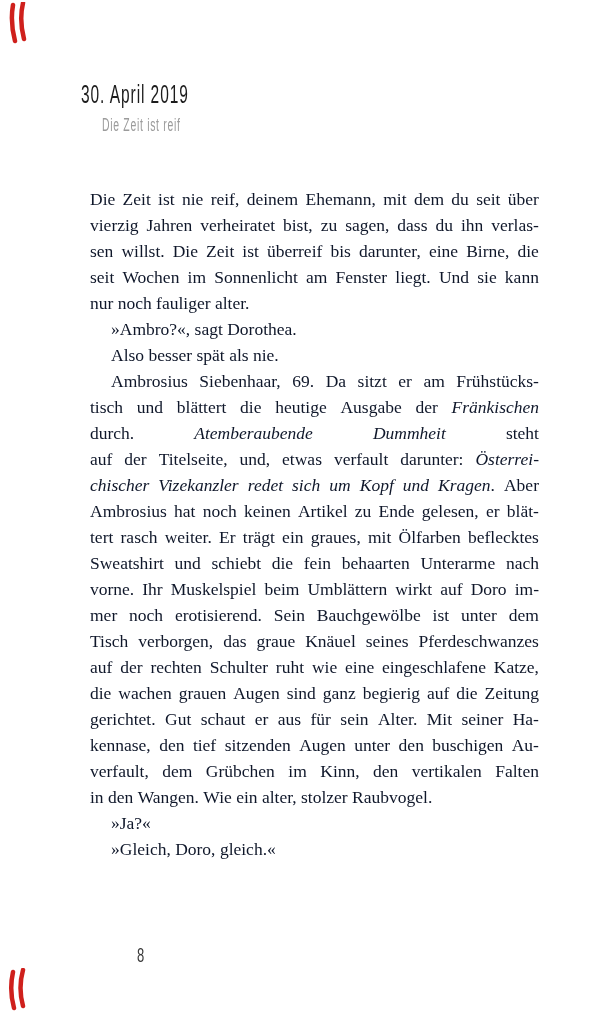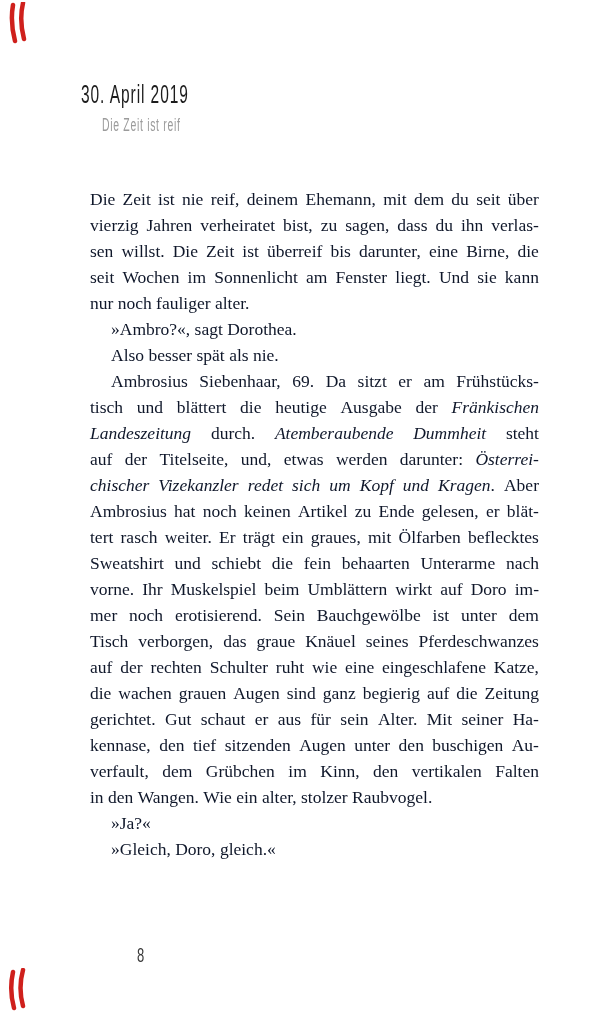--- a/index.html
+++ b/index.html
@@ -132,33 +132,32 @@
         <span class="w"><span>tisch</span></span>
         <span class="w"><span>und</span></span>
         <span class="w"><span>blättert</span></span>
         <span class="w"><span>die</span></span>
         <span class="w"><span>heutige</span></span>
         <span class="w"><span>Ausgabe</span></span>
         <span class="w"><span>der</span></span>
         <span class="w"><span class="it">Fränkischen</span></span>
       </div>
       <div class="line just">
-        <span class="w"><span class="it">Landeszeitung</span></span>
         <span class="w"><span>durch.</span></span>
         <span class="w"><span class="it">Atemberaubende</span></span>
         <span class="w"><span class="it">Dummheit</span></span>
         <span class="w"><span>steht</span></span>
       </div>
       <div class="line just">
         <span class="w"><span>auf</span></span>
         <span class="w"><span>der</span></span>
         <span class="w"><span>Titelseite,</span></span>
         <span class="w"><span>und,</span></span>
         <span class="w"><span>etwas</span></span>
-        <span class="w"><span>werden</span></span>
+        <span class="w"><span>verfault</span></span>
         <span class="w"><span>darunter:</span></span>
         <span class="w"><span class="it">Österrei-</span></span>
       </div>
       <div class="line just">
         <span class="w"><span class="it">chischer</span></span>
         <span class="w"><span class="it">Vizekanzler</span></span>
         <span class="w"><span class="it">redet</span></span>
         <span class="w"><span class="it">sich</span></span>
         <span class="w"><span class="it">um</span></span>
         <span class="w"><span class="it">Kopf</span></span>

